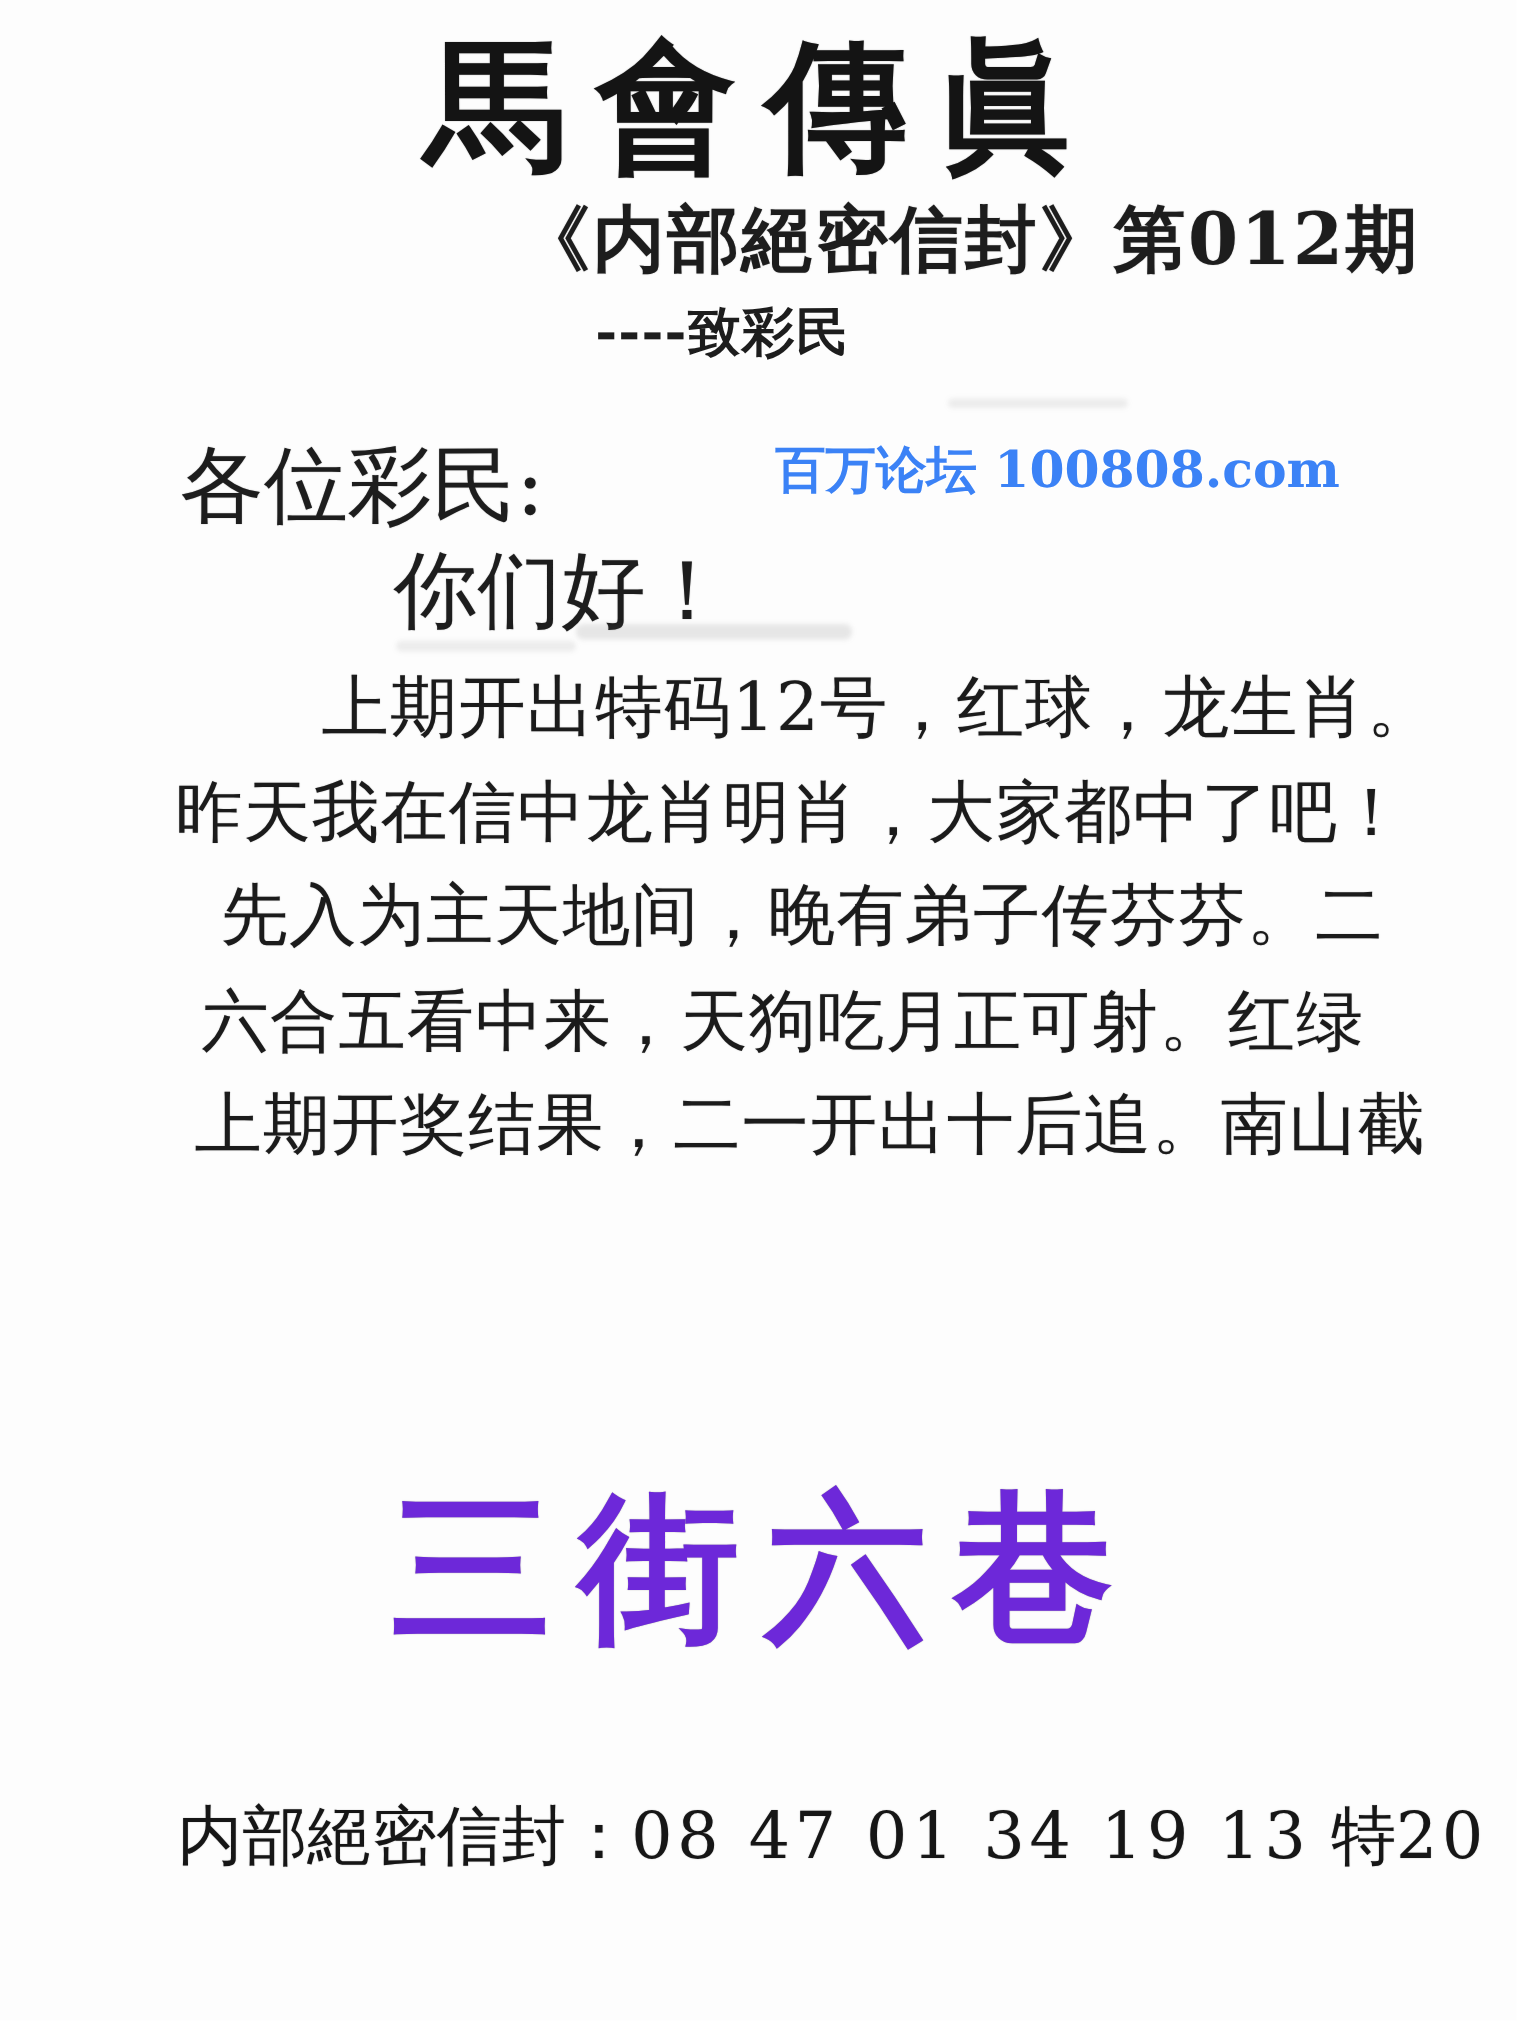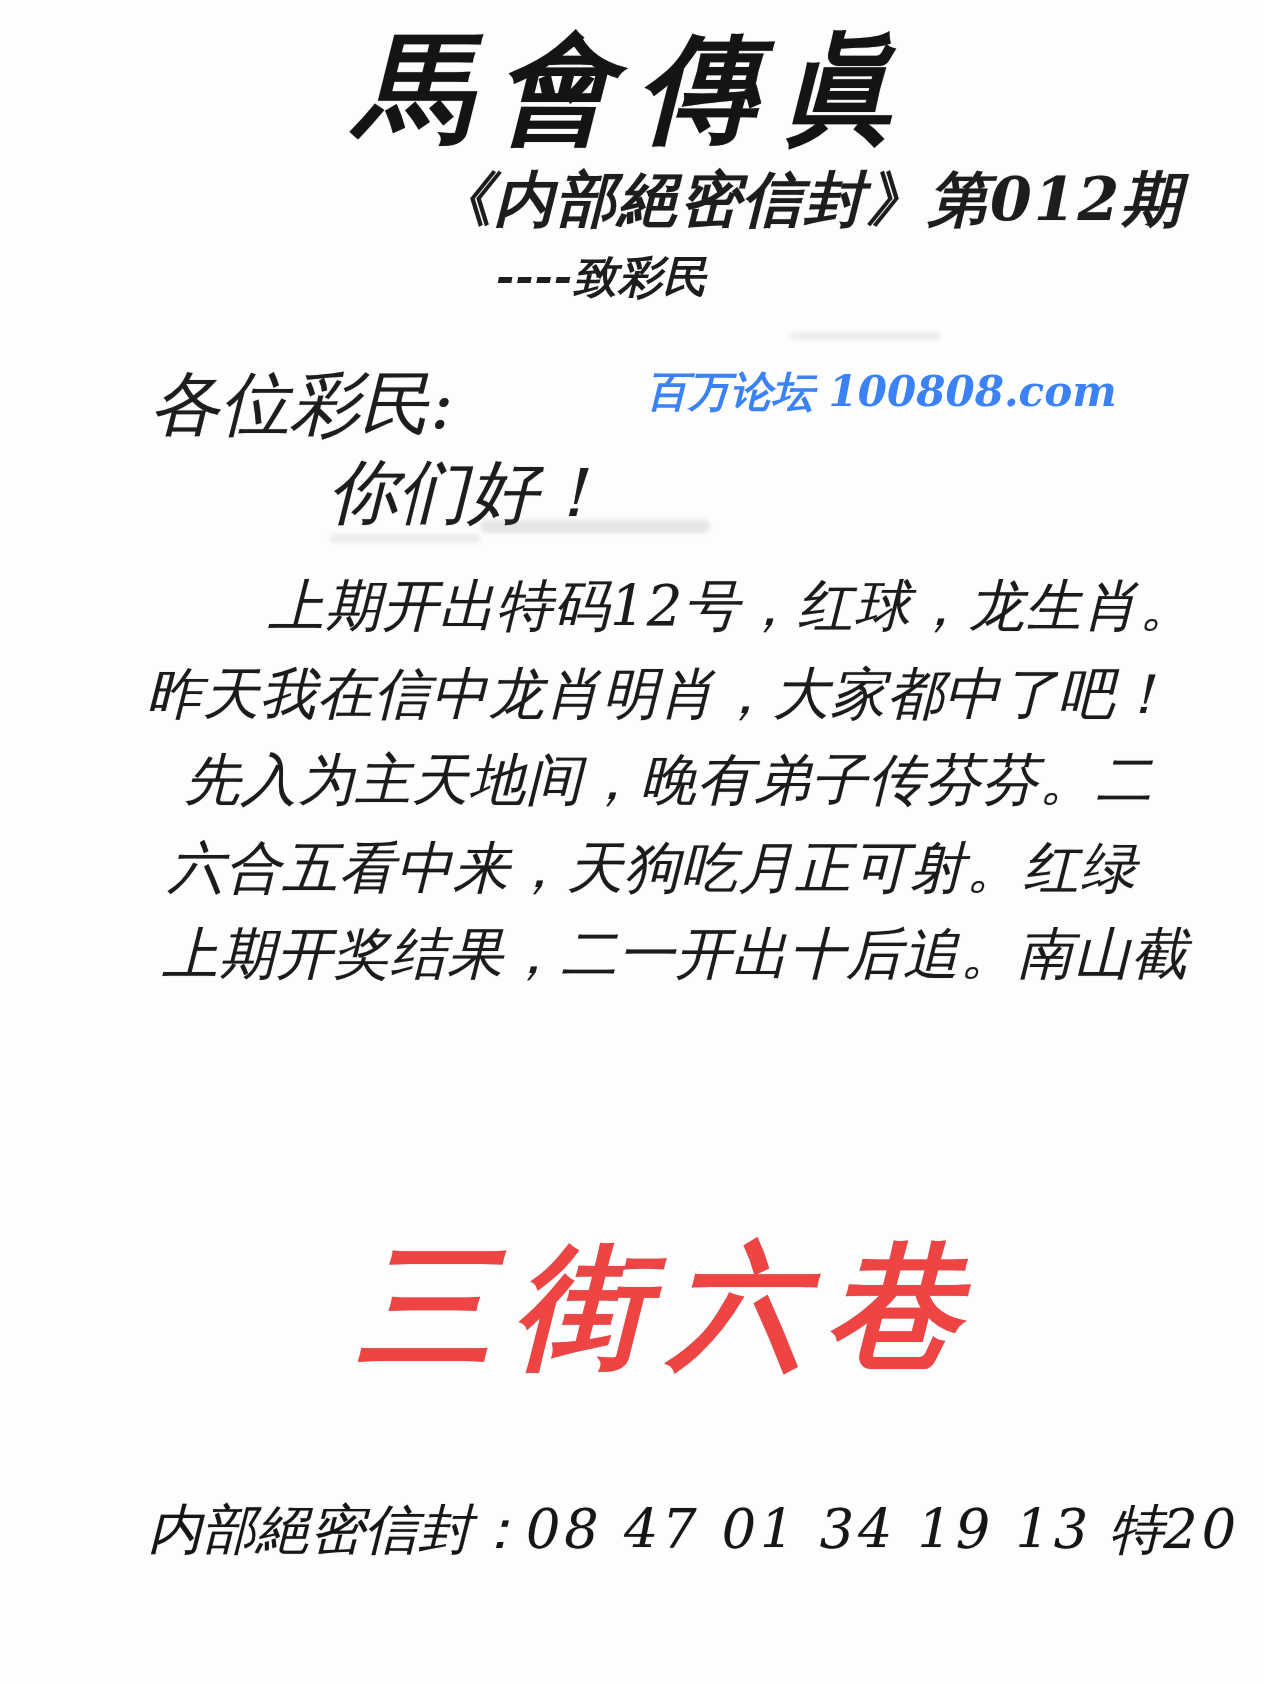--- a/index.html
+++ b/index.html
@@ -10,21 +10,21 @@
   .page {
     position: relative;
     width: 1264px;
     height: 1684px;
     margin: 0 auto;
     background: #fdfdfd;
     overflow: hidden;
     font-family: "DejaVu Serif", "Liberation Serif", serif;
     color: #1d1d1d;
   }
-  .abs { position: absolute; white-space: nowrap; font-style: italic; }
+  .abs { position: absolute; white-space: nowrap; }
 
   .doc-title {
     left: 354px; top: 10px;
     font-size: 118px;
     font-weight: 700;
     letter-spacing: 24px;
     color: #141414;
     text-shadow: 0 0 1px rgba(0,0,0,0.45);
   }
   .doc-subtitle {
@@ -59,30 +59,28 @@
     font-weight: 500;
     text-shadow: 0 0 1px rgba(0,0,0,0.4);
     text-align: right;
   }
   .body-line {
     font-size: 56px;
     letter-spacing: 1px;
     font-weight: 400;
     color: #1b1b1b;
     text-shadow: 0 0 1px rgba(0,0,0,0.35);
-    margin-top: 17px;
   }
   .main-tip {
     left: 326px; top: 1218px;
     font-size: 134px;
     font-weight: 700;
     letter-spacing: 22px;
-    color: #ef4444;
+    color: #6d28d9;
     text-shadow: 0 0 1px rgba(0,0,0,0.4);
-    margin-left: 32px;
   }
   .results-line {
     left: 148px; top: 1494px;
     font-size: 54px;
     font-weight: 500;
     color: #161616;
     text-shadow: 0 0 1px rgba(0,0,0,0.4);
   }
   .results-line .num { letter-spacing: 4px; }
   .smudge {

